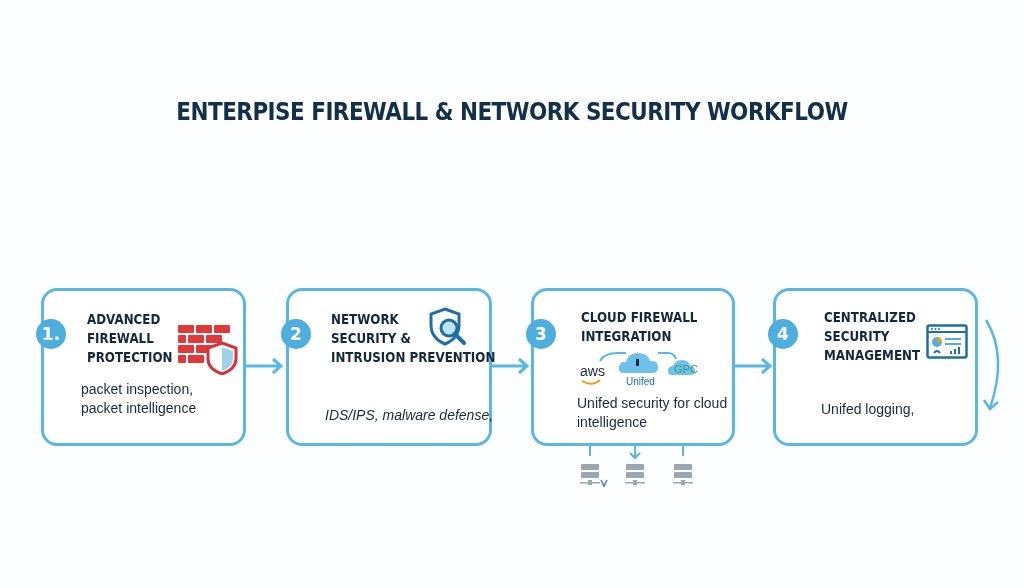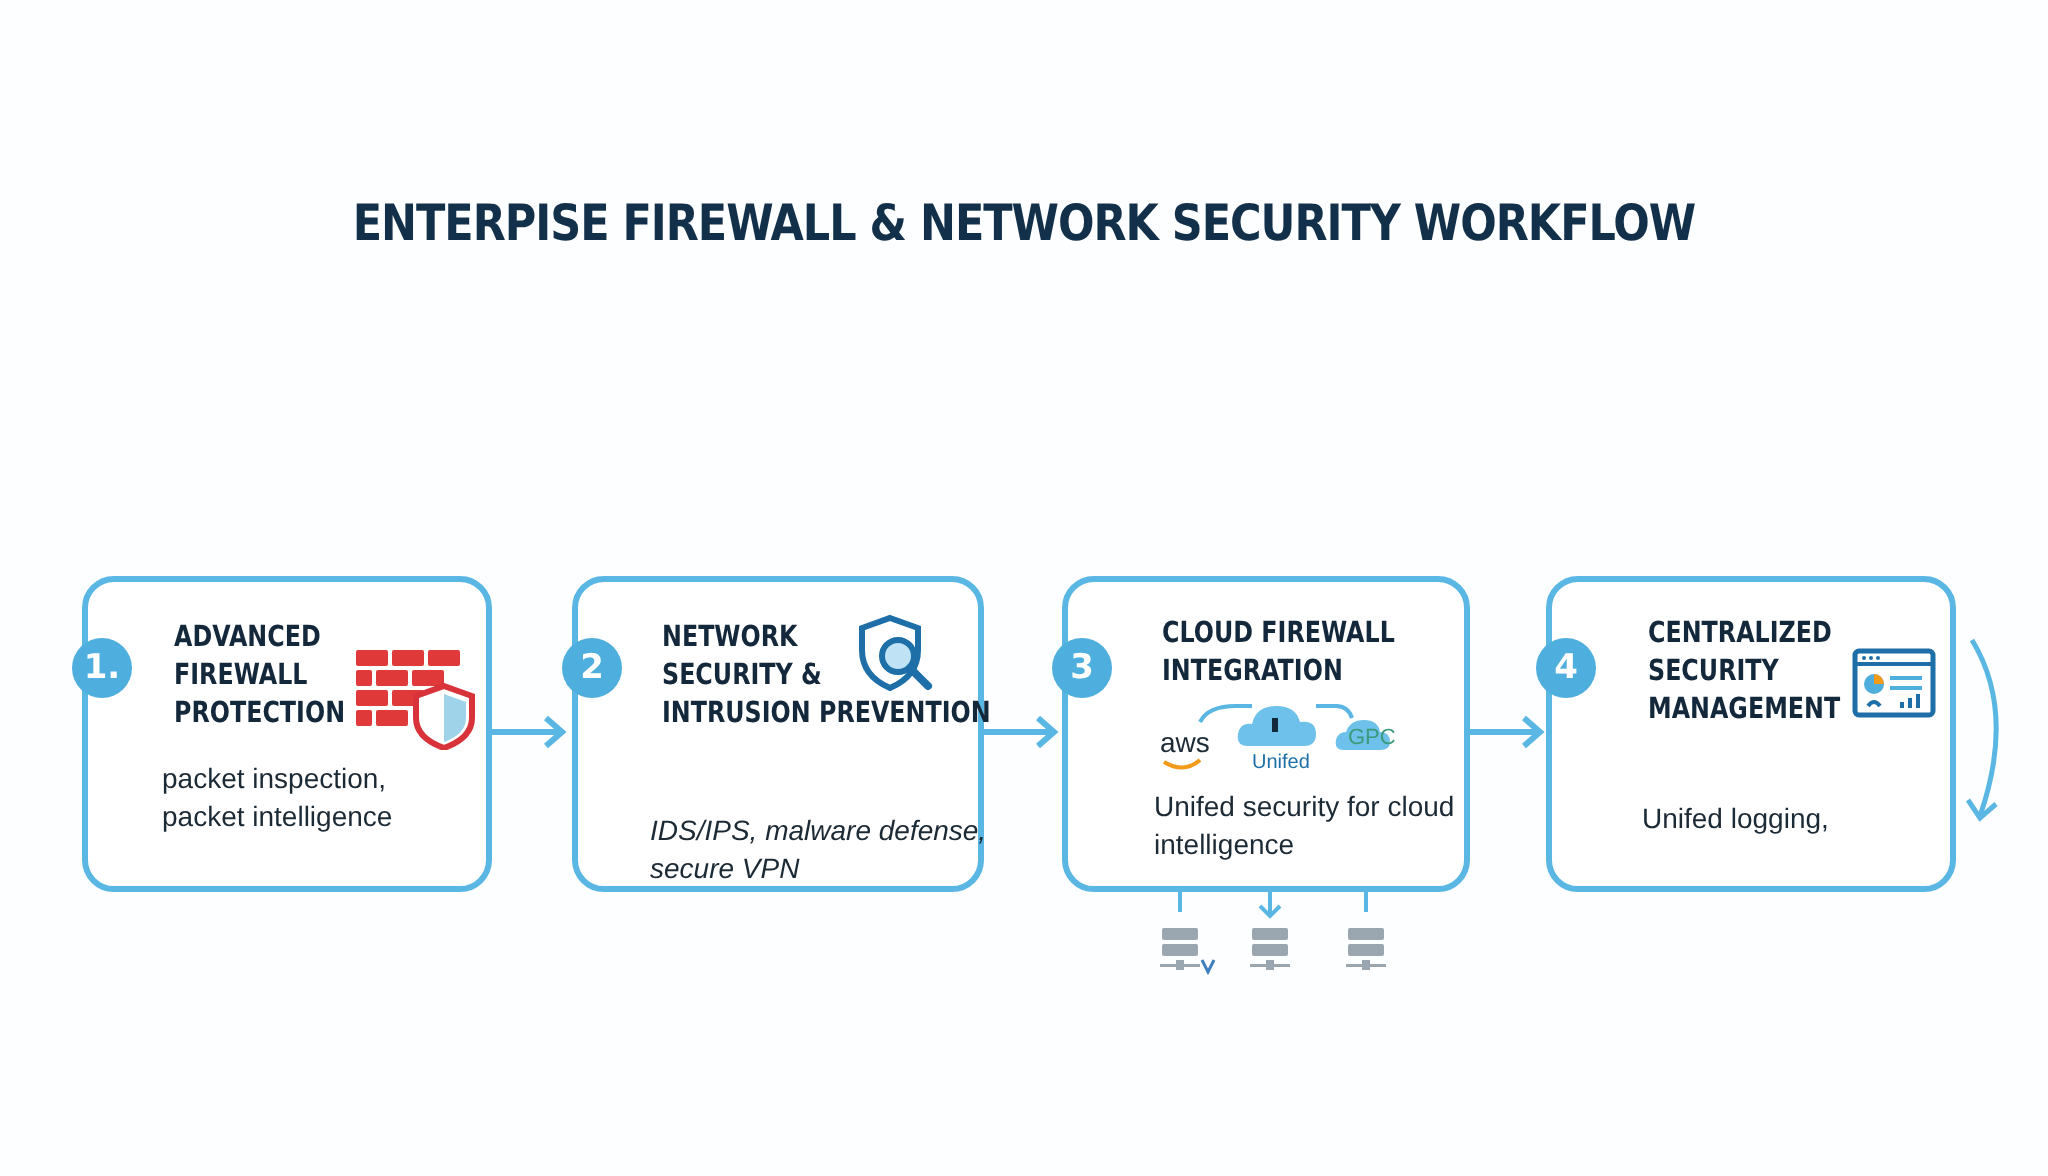--- a/index.html
+++ b/index.html
@@ -97,21 +97,20 @@
   </div>
   <div style="position:absolute;left:138px;top:16px;">
     <svg width="44" height="40" viewBox="0 0 44 40">
       <path d="M18 2 L32 7 L32 18 Q32 31 18 37 Q4 31 4 18 L4 7 Z" fill="none" stroke="#1e6fa8" stroke-width="3"></path>
       <circle cx="22" cy="21" r="8" fill="#bfe2f4" stroke="#1e6fa8" stroke-width="3"></circle>
       <path d="M28 27 L37 36" stroke="#1e6fa8" stroke-width="4" stroke-linecap="round"></path>
     </svg>
   </div>
   <div class="desc" style="left:36px;top:115px;font-style:italic;">
     <div>IDS/IPS, malware defense,</div>
-    <div>secure VPN</div>
   </div>
 </div>
 
 <div class="arrow" style="left:491px;top:356px;">
   <svg width="40" height="20" viewBox="0 0 40 20">
       <path d="M0 10 H36 M28 3 L36 10 L28 17" stroke="#5ab6e2" stroke-width="3" fill="none"></path>
     </svg>
 </div>
 
 <div class="box" id="b3">

